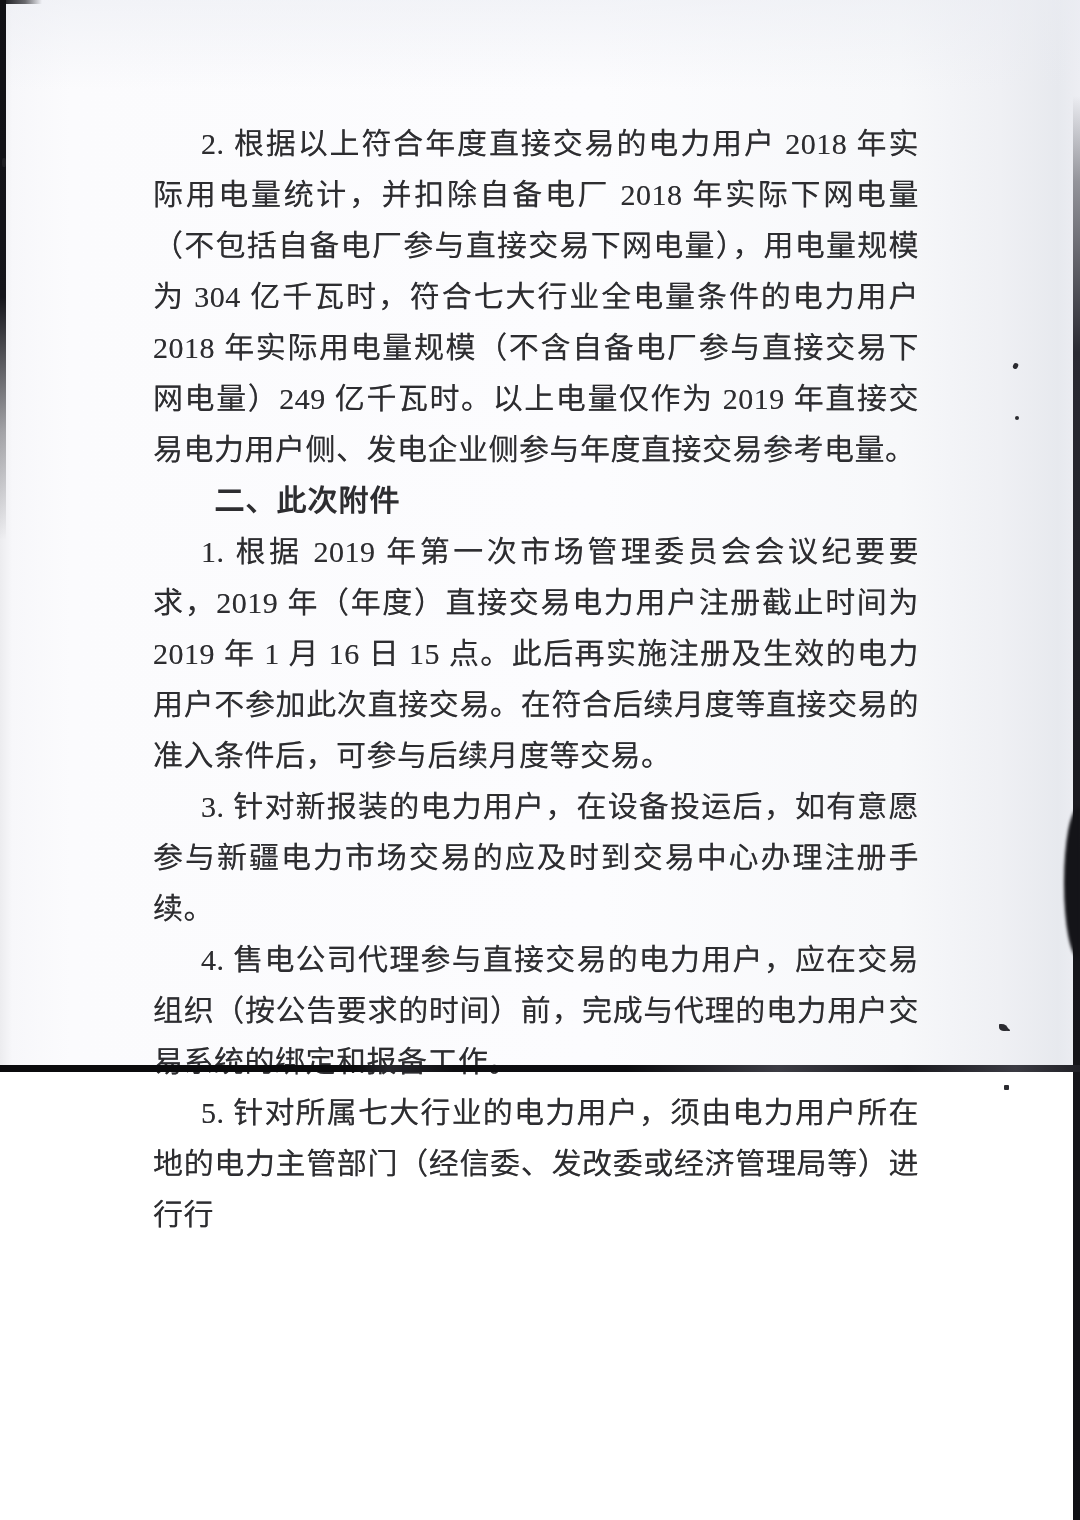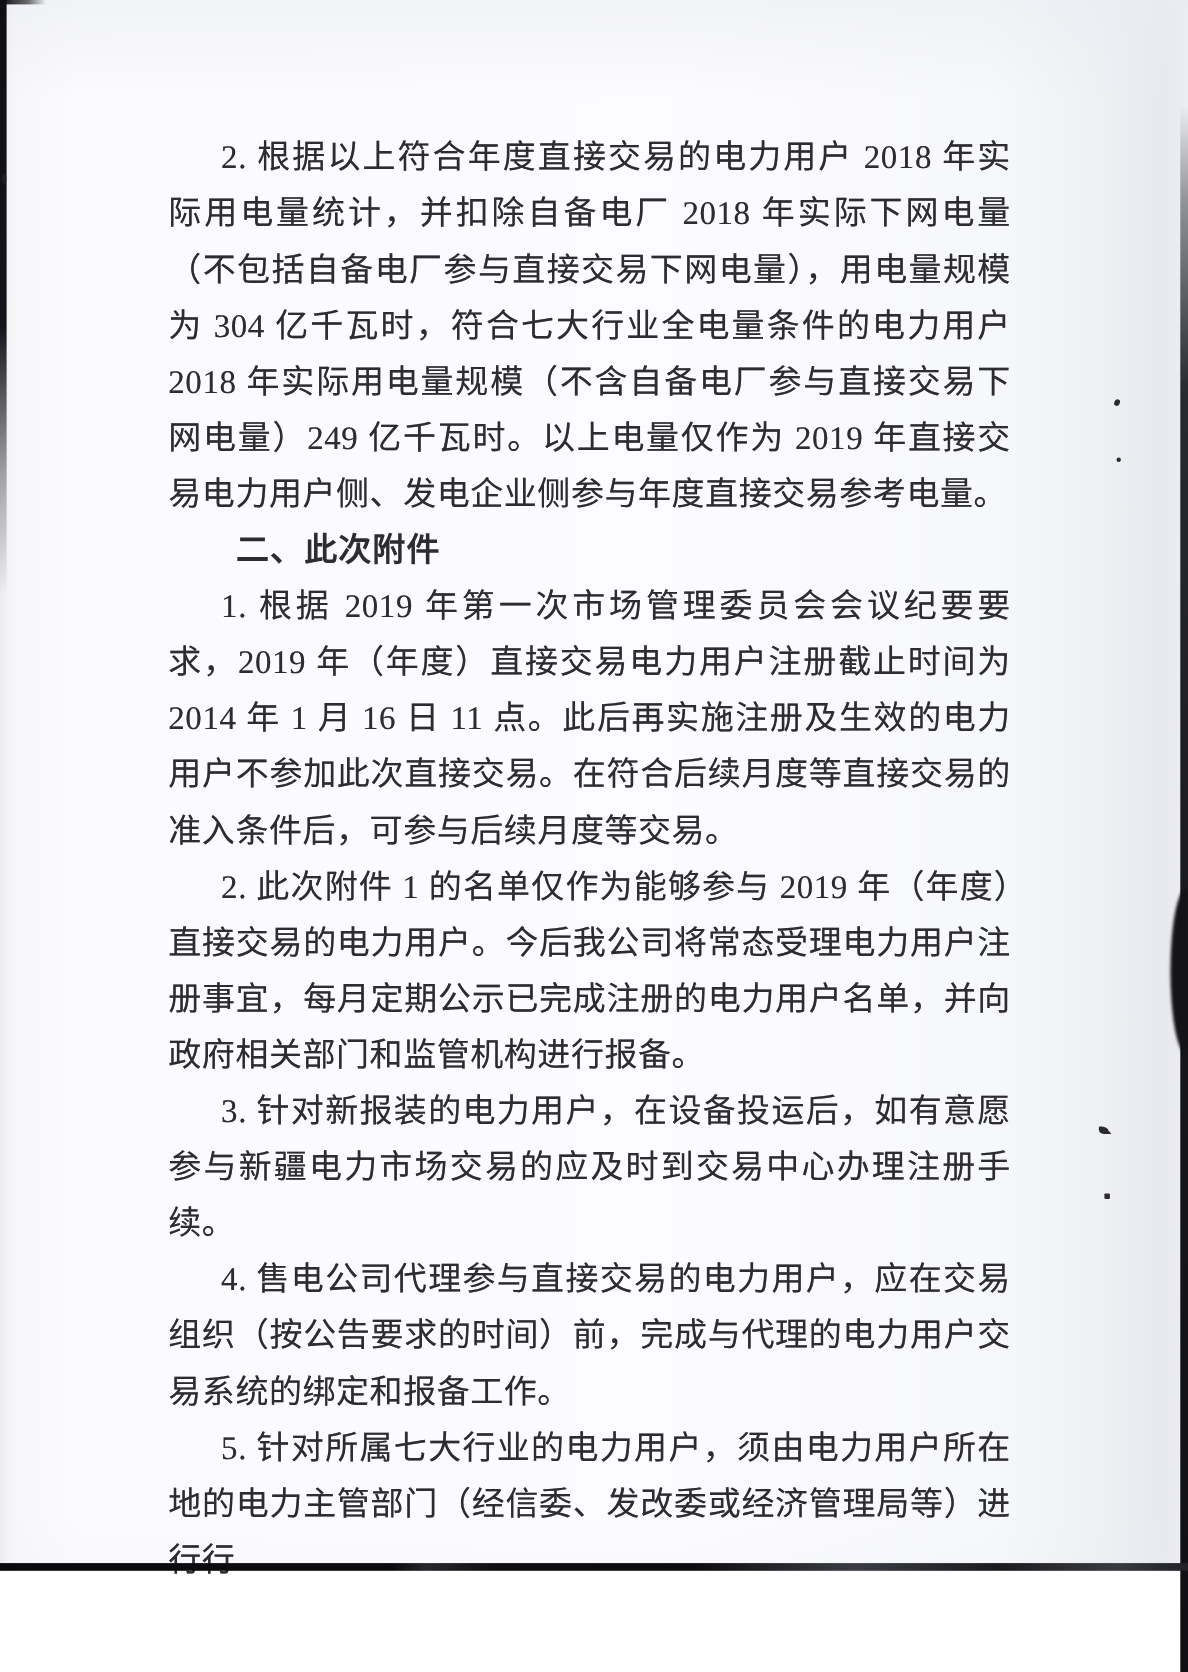--- a/index.html
+++ b/index.html
@@ -6,21 +6,21 @@
     margin: 0;
     padding: 0;
     width: 1080px;
     height: 1520px;
     overflow: hidden;
     font-family: "Liberation Serif", "DejaVu Serif", serif;
   }
   .page {
     position: relative;
     width: 1080px;
-    height: 1428px;
+    height: 1072px;
     background:
       linear-gradient(180deg, rgba(234,236,242,0.55) 0px, rgba(250,250,252,0) 90px, rgba(250,250,252,0) 1380px, rgba(236,238,243,0.5) 1520px),
       linear-gradient(90deg, #ececef 0px, #f7f7fa 12px, #fbfbfd 70px, #fcfcfe 600px, #f7f8fa 900px, #eff0f4 1000px, #e7e9ee 1058px, #edeef3 1080px);
     background-color: var(--paper, #fafafc);
   }
 
   
   .content {
     position: absolute;
     left: 153px;
@@ -84,22 +84,21 @@
   .speck-5 { left: 2px;    top: 158px; width: 4px; height: 9px; opacity: .5; border-radius: 40%; }
 </style>
 </head>
 <body>
 
 <div class="page">
 
   <div class="content">
       <p class="para-body">2. 根据以上符合年度直接交易的电力用户 2018 年实际用电量统计，并扣除自备电厂 2018 年实际下网电量（不包括自备电厂参与直接交易下网电量），用电量规模为 304 亿千瓦时，符合七大行业全电量条件的电力用户 2018 年实际用电量规模（不含自备电厂参与直接交易下网电量）249 亿千瓦时。以上电量仅作为 2019 年直接交易电力用户侧、发电企业侧参与年度直接交易参考电量。</p>
       <p class="para-heading">二、此次附件</p>
-      <p class="para-body">1. 根据 2019 年第一次市场管理委员会会议纪要要求，2019 年（年度）直接交易电力用户注册截止时间为 2014 年 1 月 16 日 11 点。此后再实施注册及生效的电力用户不参加此次直接交易。在符合后续月度等直接交易的准入条件后，可参与后续月度等交易。</p>
-      <p class="para-body">2. 此次附件 1 的名单仅作为能够参与 2019 年（年度）直接交易的电力用户。今后我公司将常态受理电力用户注册事宜，每月定期公示已完成注册的电力用户名单，并向政府相关部门和监管机构进行报备。</p>
+      <p class="para-body">1. 根据 2019 年第一次市场管理委员会会议纪要要求，2019 年（年度）直接交易电力用户注册截止时间为 2019 年 1 月 16 日 15 点。此后再实施注册及生效的电力用户不参加此次直接交易。在符合后续月度等直接交易的准入条件后，可参与后续月度等交易。</p>
       <p class="para-body">3. 针对新报装的电力用户，在设备投运后，如有意愿参与新疆电力市场交易的应及时到交易中心办理注册手续。</p>
       <p class="para-body">4. 售电公司代理参与直接交易的电力用户，应在交易组织（按公告要求的时间）前，完成与代理的电力用户交易系统的绑定和报备工作。</p>
       <p class="para-body">5. 针对所属七大行业的电力用户，须由电力用户所在地的电力主管部门（经信委、发改委或经济管理局等）进行行</p>
     </div>
 
   <div class="edge edge-left"></div>
   <div class="edge edge-top"></div>
   <div class="edge edge-right"></div>
   <div class="edge-blob"></div>
   <div class="edge edge-bottom"></div>

